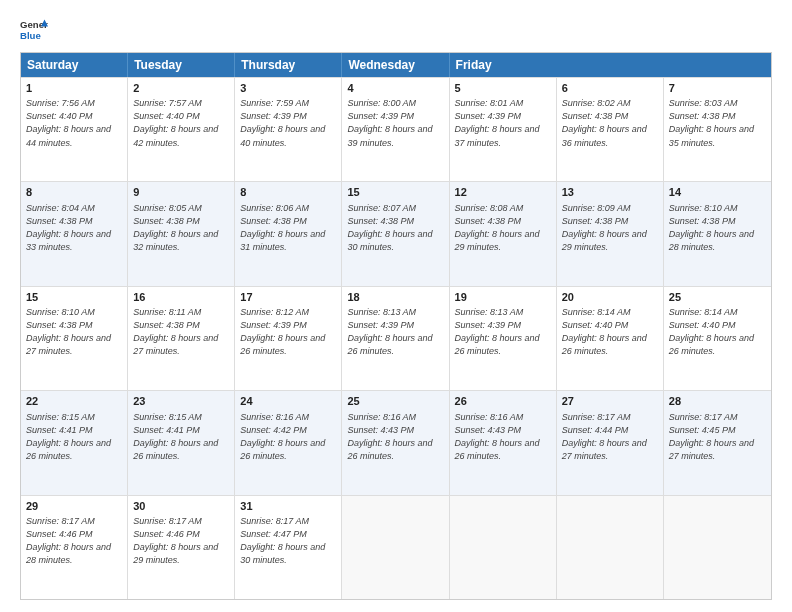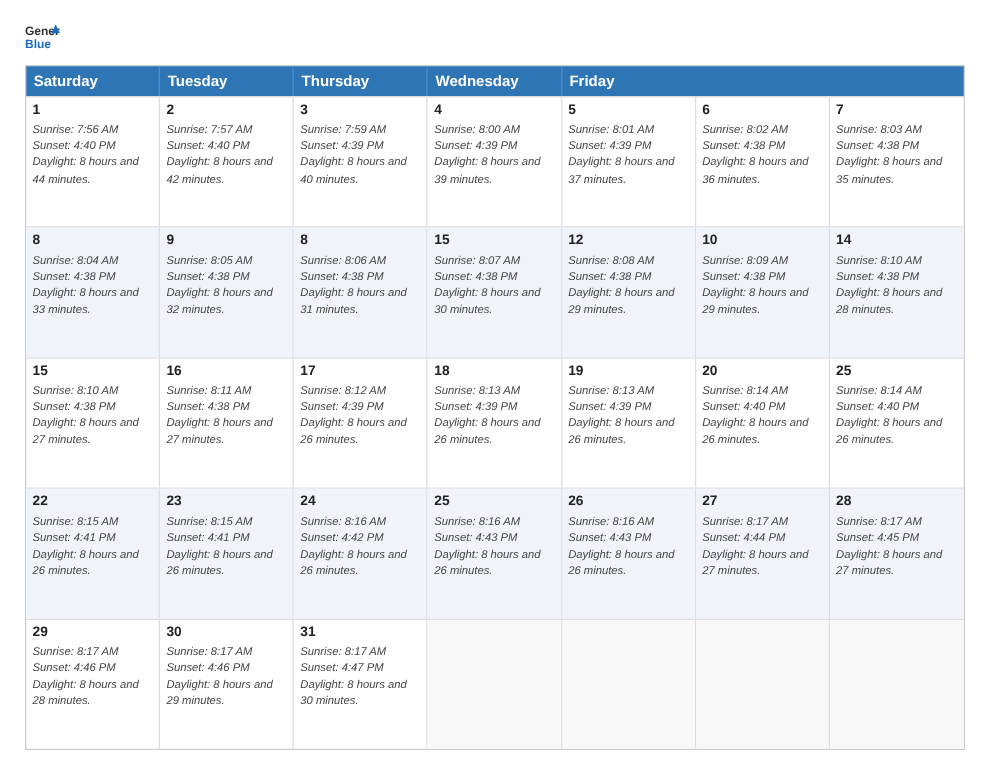--- a/index.html
+++ b/index.html
@@ -174,21 +174,21 @@
           </div>
           <div class="cal-cell">
             <span class="day-num">15</span>
             <div class="cell-info">Sunrise: 8:07 AM<br>Sunset: 4:38 PM<br>Daylight: 8 hours and 30 minutes.</div>
           </div>
           <div class="cal-cell">
             <span class="day-num">12</span>
             <div class="cell-info">Sunrise: 8:08 AM<br>Sunset: 4:38 PM<br>Daylight: 8 hours and 29 minutes.</div>
           </div>
           <div class="cal-cell">
-            <span class="day-num">10</span>
+            <span class="day-num">13</span>
             <div class="cell-info">Sunrise: 8:09 AM<br>Sunset: 4:38 PM<br>Daylight: 8 hours and 29 minutes.</div>
           </div>
           <div class="cal-cell">
             <span class="day-num">14</span>
             <div class="cell-info">Sunrise: 8:10 AM<br>Sunset: 4:38 PM<br>Daylight: 8 hours and 28 minutes.</div>
           </div>
         </div>
         <div class="cal-row">
           <div class="cal-cell">
             <span class="day-num">15</span>

